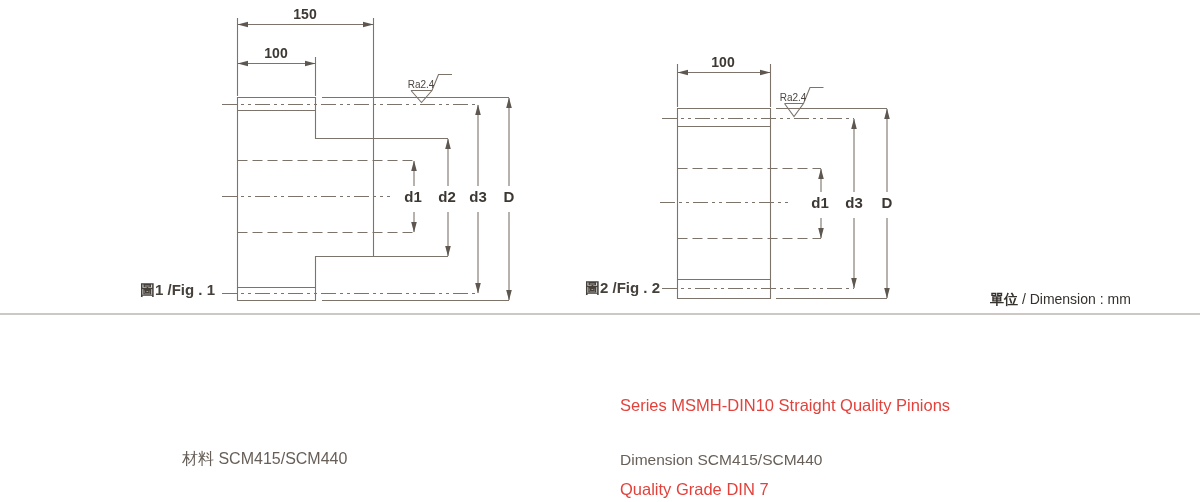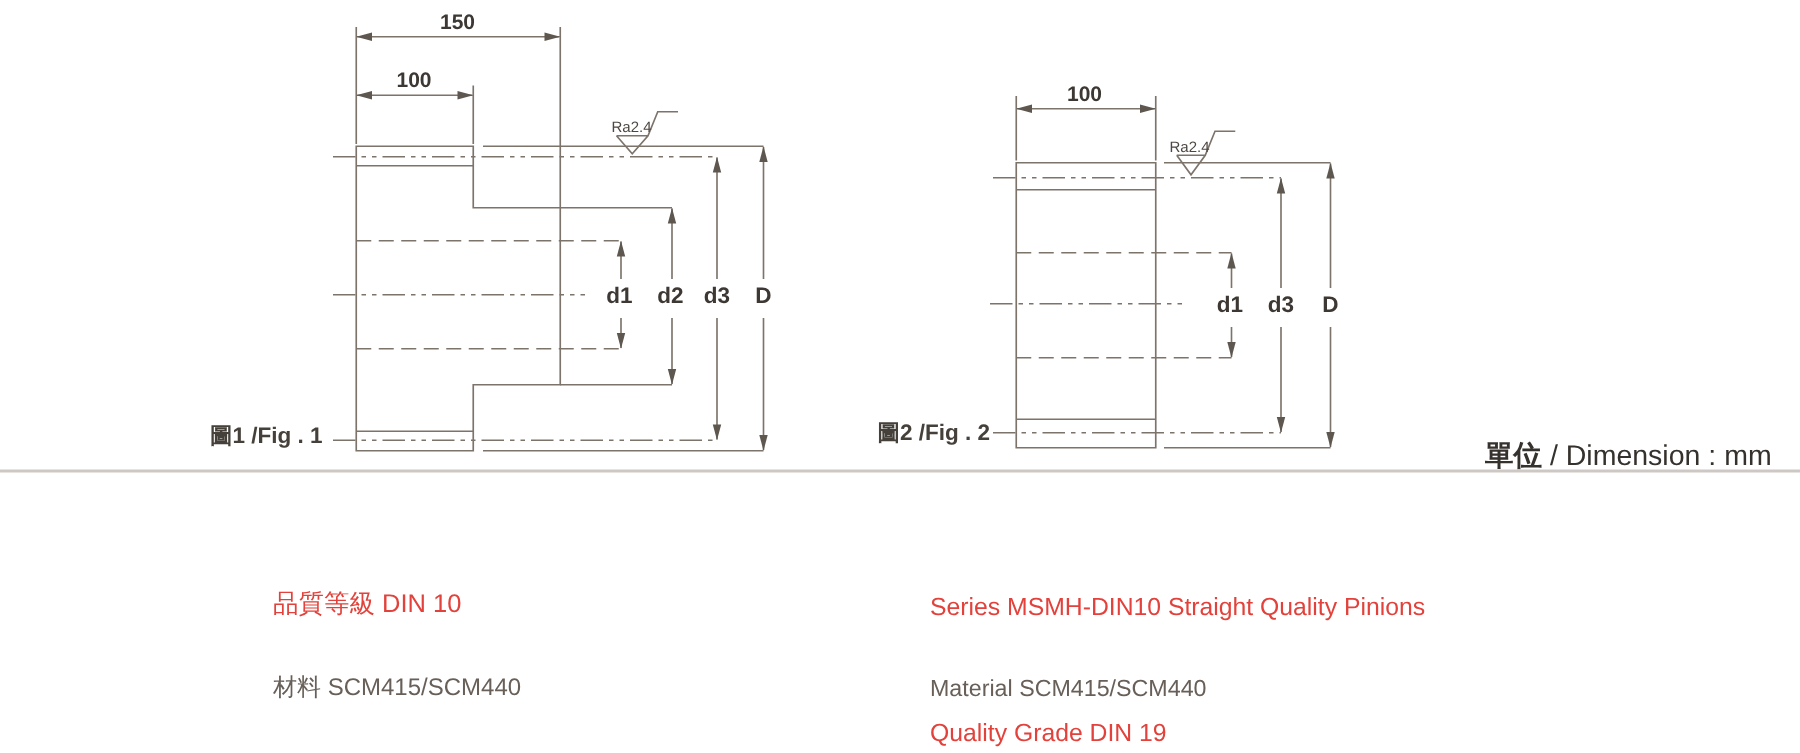--- a/index.html
+++ b/index.html
@@ -11,21 +11,21 @@
   .drawing-svg { position:absolute; left:0; top:0; }
   .ln   { stroke:#7c736b; stroke-width:1.1; fill:none; }
   .dashc { stroke-dasharray:15 4 3 4 3 4; }  
   .dashb { stroke-dasharray:10 5; }          
   .arrow { fill:#5e574f; stroke:none; }
   .dim-text { font-family:"Liberation Sans","DejaVu Sans",sans-serif; font-size:14px; font-weight:bold; fill:#3d3833; }
   .dlabel   { font-size:15px; }
   .ra-text  { font-family:"Liberation Sans","DejaVu Sans",sans-serif; font-size:10px; font-weight:normal; fill:#4d4741; }
   .caption  { font-family:"Liberation Sans","DejaVu Sans",sans-serif; font-size:15px; font-weight:bold; fill:#45403a; }
 
-  .unit-note { position:absolute; left:990px; top:291px; font-size:19px; color:#35312d; white-space:pre; }
+  .unit-note { position:absolute; left:990px; top:291px; font-size:14px; color:#35312d; white-space:pre; }
   .unit-note b { font-weight:bold; }
   .separator { position:absolute; left:0; top:313px; width:1200px; height:2px; background:#cdc8c3; }
 
   
   .title { position:absolute; color:#e2423b; font-size:17px; line-height:28px; white-space:pre-wrap; }
   .title.zh { left:182px; top:333px; }
   .title.en { left:620px; top:335px; font-size:16.5px; }
   .specs { position:absolute; color:#675f58; font-size:16px; line-height:23.6px; white-space:pre-wrap; }
   .specs.zh { left:182px; top:400px; }
   .specs.en { left:620px; top:401px; font-size:15.5px; }
@@ -132,33 +132,32 @@
       <text class="dim-text dlabel" text-anchor="middle" x="887" y="208">D</text>
       <text class="caption" x="585" y="293">圖2 /Fig . 2</text>
     </g>
   </svg>
 
   <div class="unit-note"><b>單位</b><span> / Dimension : mm</span></div>
 
   <div class="separator"></div>
 
   <div class="title zh">
-    <div>品質等級 DIN 10</div>
   </div>
   <div class="title en">
     <div>Series MSMH-DIN10 Straight Quality Pinions</div>
-    <div>Quality Grade DIN 19</div>
+    <div>Quality Grade DIN 7</div>
   </div>
 
   <div class="specs zh">
     <div>材料 SCM415/SCM440</div>
     
     
     
   </div>
   <div class="specs en">
-    <div>Material SCM415/SCM440</div>
+    <div>Dimension SCM415/SCM440</div>
     
     
     
   </div>
 
 </div>
 
 </body></html>

